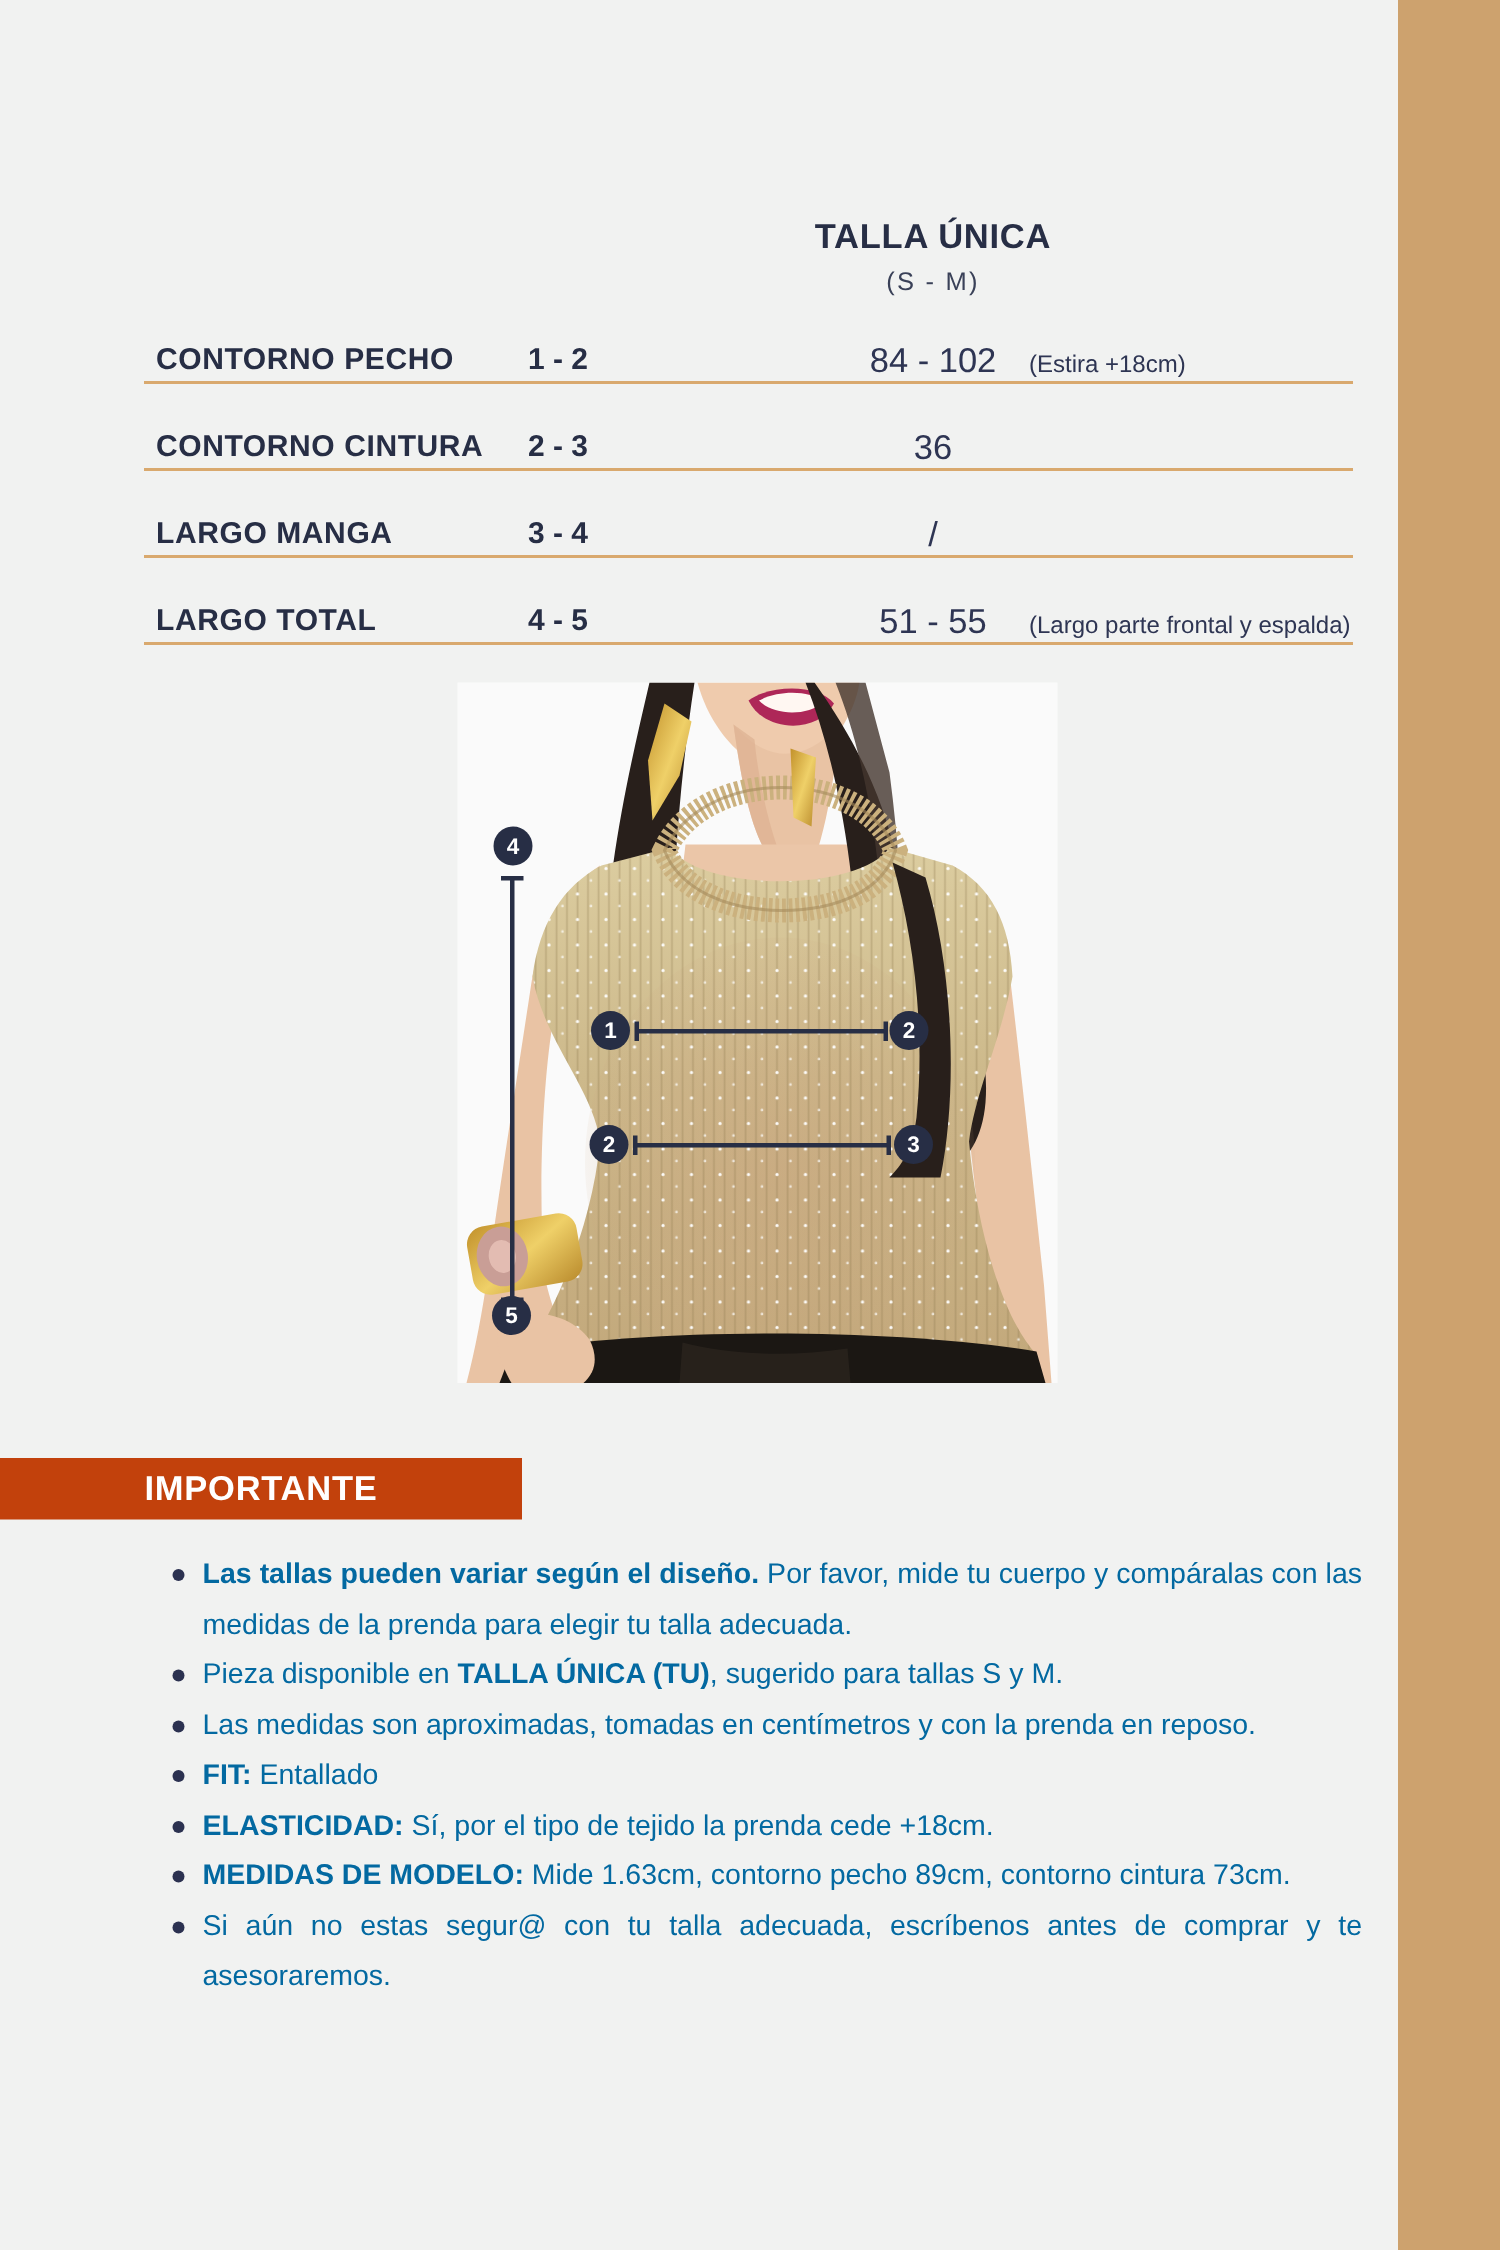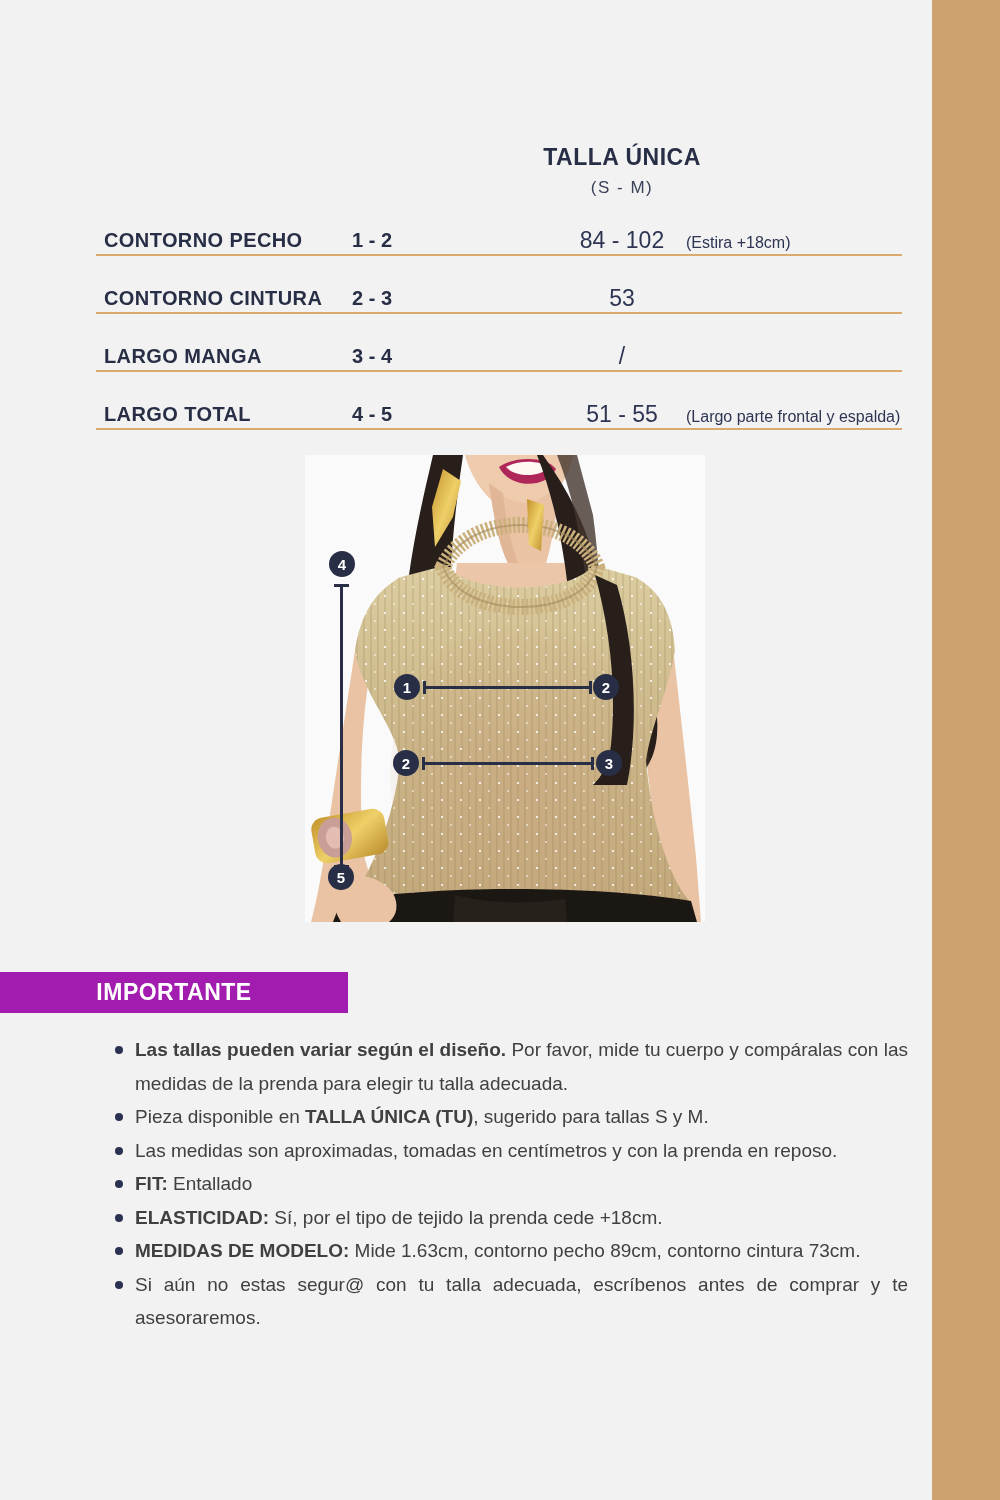--- a/index.html
+++ b/index.html
@@ -30,29 +30,29 @@
   .photo{position:absolute;left:305px;top:455px;width:400px;height:467px;background:#FAFAFA;}
   .photo svg{position:absolute;left:0;top:0;}
   .mline{position:absolute;background:#272E45;}
   .badge{
     position:absolute;width:26px;height:26px;border-radius:50%;
     background:#272E45;color:#FFFFFF;font-size:15px;font-weight:bold;
     display:flex;align-items:center;justify-content:center;
   }
 
   
-  .banner{position:absolute;left:0;top:972px;width:348px;height:41px;background:#a21caf;
+  .banner{position:absolute;left:0;top:972px;width:348px;height:41px;background:#c2410c;
     display:flex;align-items:center;justify-content:center;}
   .banner span{color:#fff;font-size:23px;font-weight:bold;letter-spacing:.5px;}
 
   .bullets{position:absolute;left:108px;top:1033px;width:800px;}
   .bullets ul{list-style:none;margin:0;padding:0;}
   .bullets li{
     position:relative;padding-left:27px;margin:0;
-    font-size:19px;line-height:33.5px;text-align:justify;color:#404040;
+    font-size:19px;line-height:33.5px;text-align:justify;color:#0369a1;
   }
   .bullets li::before{
     content:"";position:absolute;left:7px;top:13px;width:8px;height:8px;border-radius:50%;background:#2B3150;
   }
   .bullets .bold{font-weight:bold;}
 </style>
 </head>
 <body>
 
 <div class="accent-band"></div>
@@ -68,21 +68,21 @@
   <span class="val">
     <span class="num">84 - 102</span>
     <span class="note">(Estira +18cm)</span>
   </span>
   <span class="underline"></span>
 </div>
 <div class="trow r2">
   <span class="label">CONTORNO CINTURA</span>
   <span class="range">2 - 3</span>
   <span class="val">
-    <span class="num">53</span>
+    <span class="num">36</span>
     <span class="note"></span>
   </span>
   <span class="underline"></span>
 </div>
 <div class="trow r3">
   <span class="label">LARGO MANGA</span>
   <span class="range">3 - 4</span>
   <span class="val">
     <span class="num">/</span>
     <span class="note"></span>

